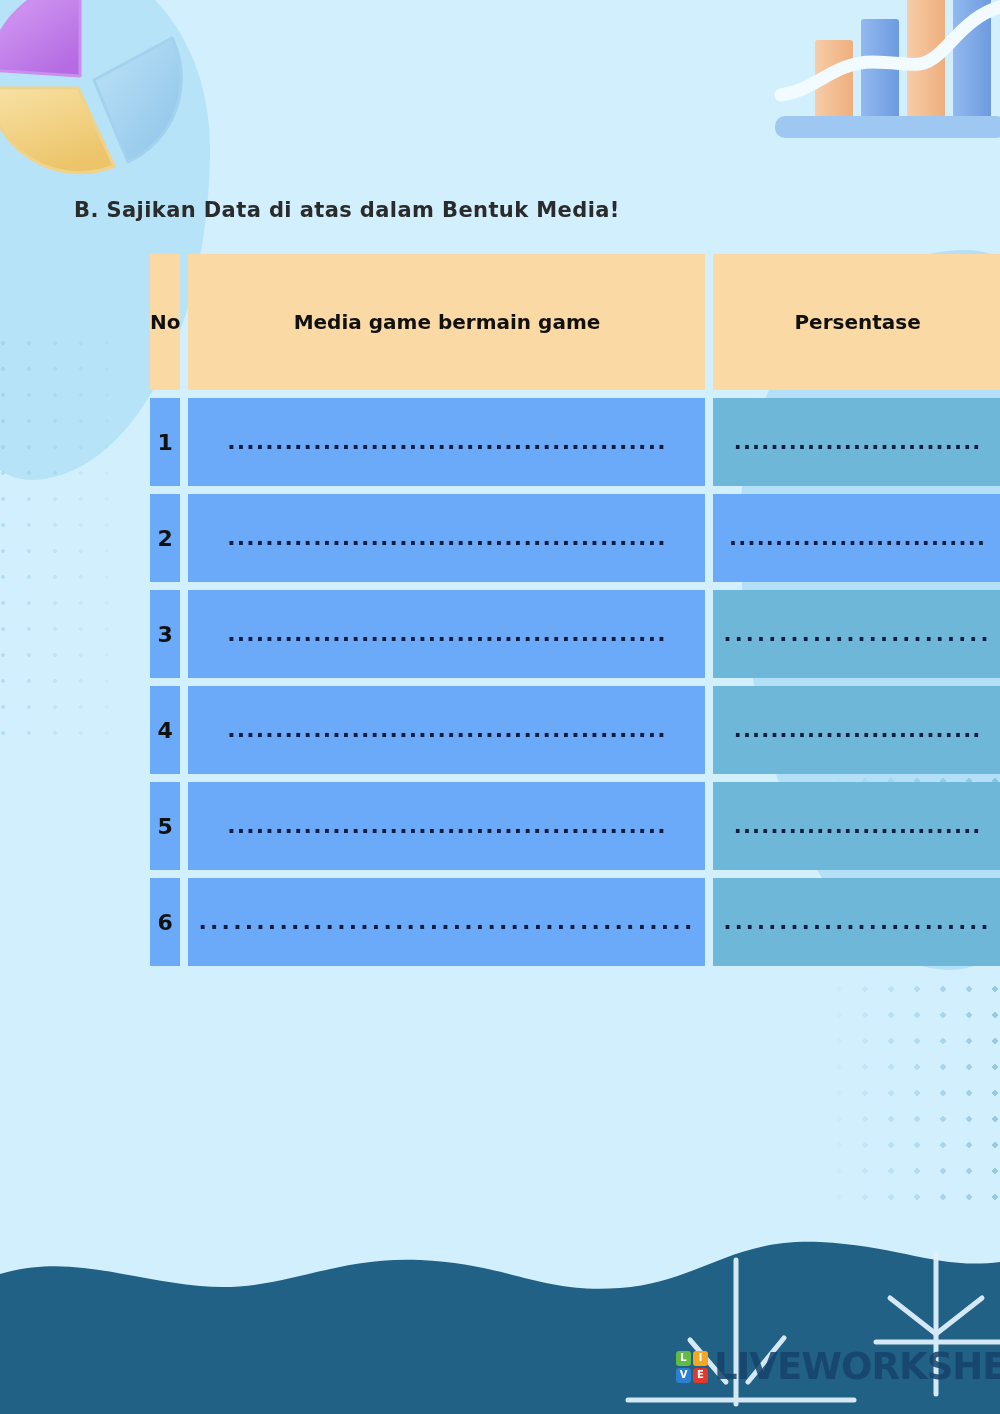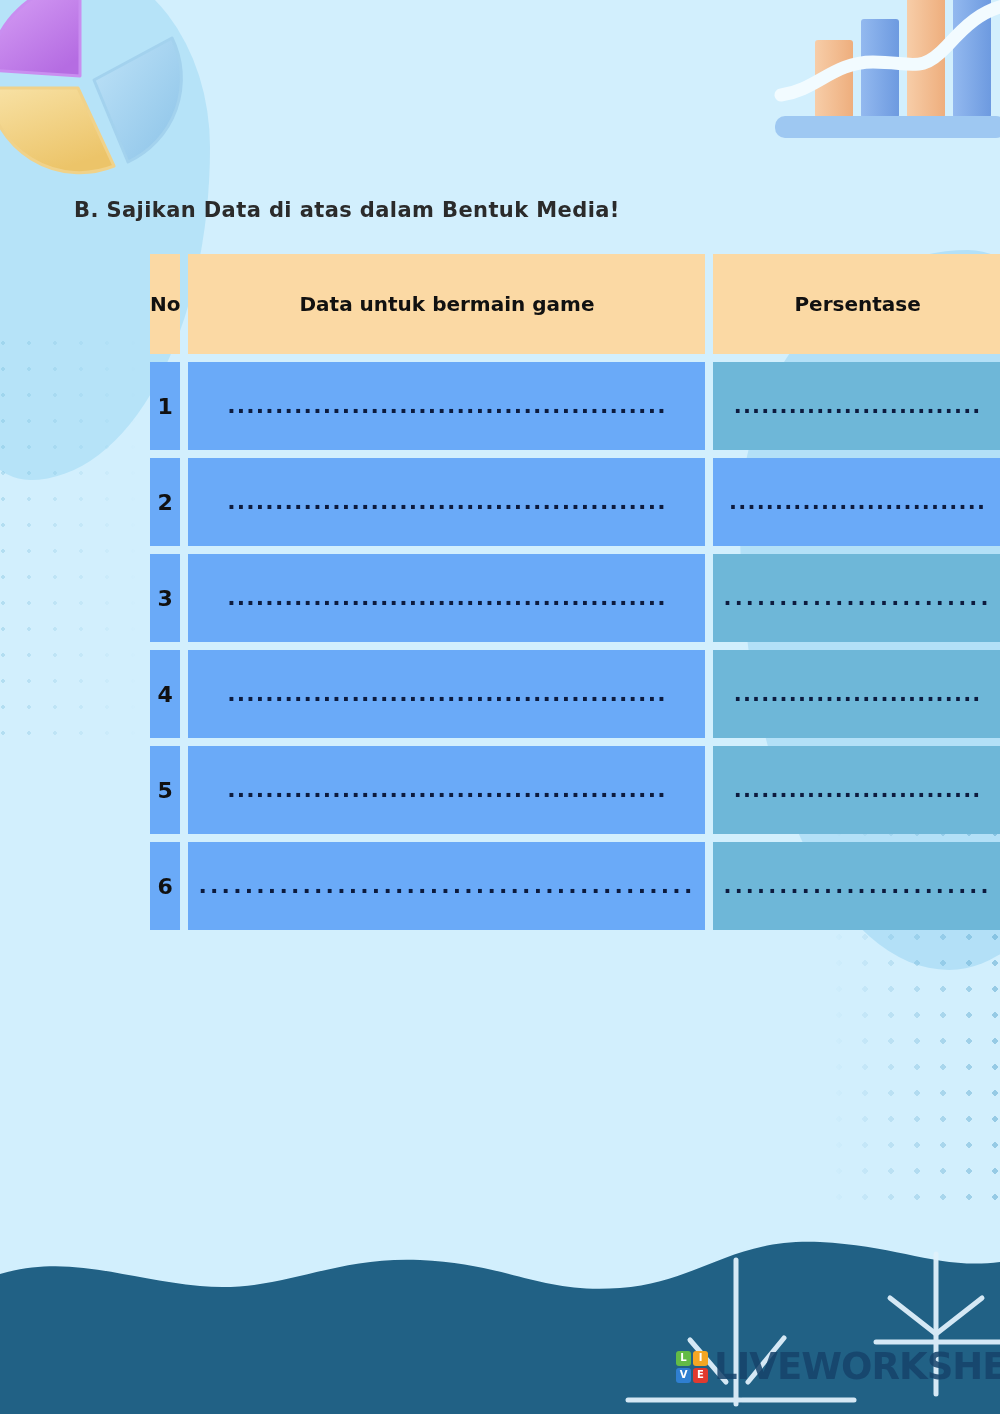--- a/index.html
+++ b/index.html
@@ -92,21 +92,21 @@
   }
   .data-table th, .data-table td {
     padding:0; text-align:center; vertical-align:middle;
   }
   .col-no    { width:75px; }
   .col-media { width:352px; }
   .col-pct   { width:219px; }
 
   .data-table thead th {
     background:#fbd9a4;
-    height:100px;
+    height:136px;
     font-size:20px; font-weight:bold; color:#111;
     line-height:1.25;
   }
   .th-media { font-size:21px; padding:0 26px; }
 
   .data-table tbody td { height:88px; }
   .cell-no {
     background:#6aaaf8;
     font-size:22px; font-weight:bold; color:#111;
   }
@@ -202,21 +202,21 @@
 
   <table class="data-table">
     <colgroup>
       <col class="col-no">
         <col class="col-media">
         <col class="col-pct">
     </colgroup>
     <thead>
       <tr>
         <th>No</th>
-        <th class="th-media">Data untuk bermain game</th>
+        <th class="th-media">Media game bermain game</th>
         <th>Persentase</th>
       </tr>
     </thead>
     <tbody>
       <tr>
         <td class="cell-no">1</td>
         <td class="cell-media">
           <span class="dots-line dots-media">..............................................</span>
         </td>
         <td class="cell-pct">

